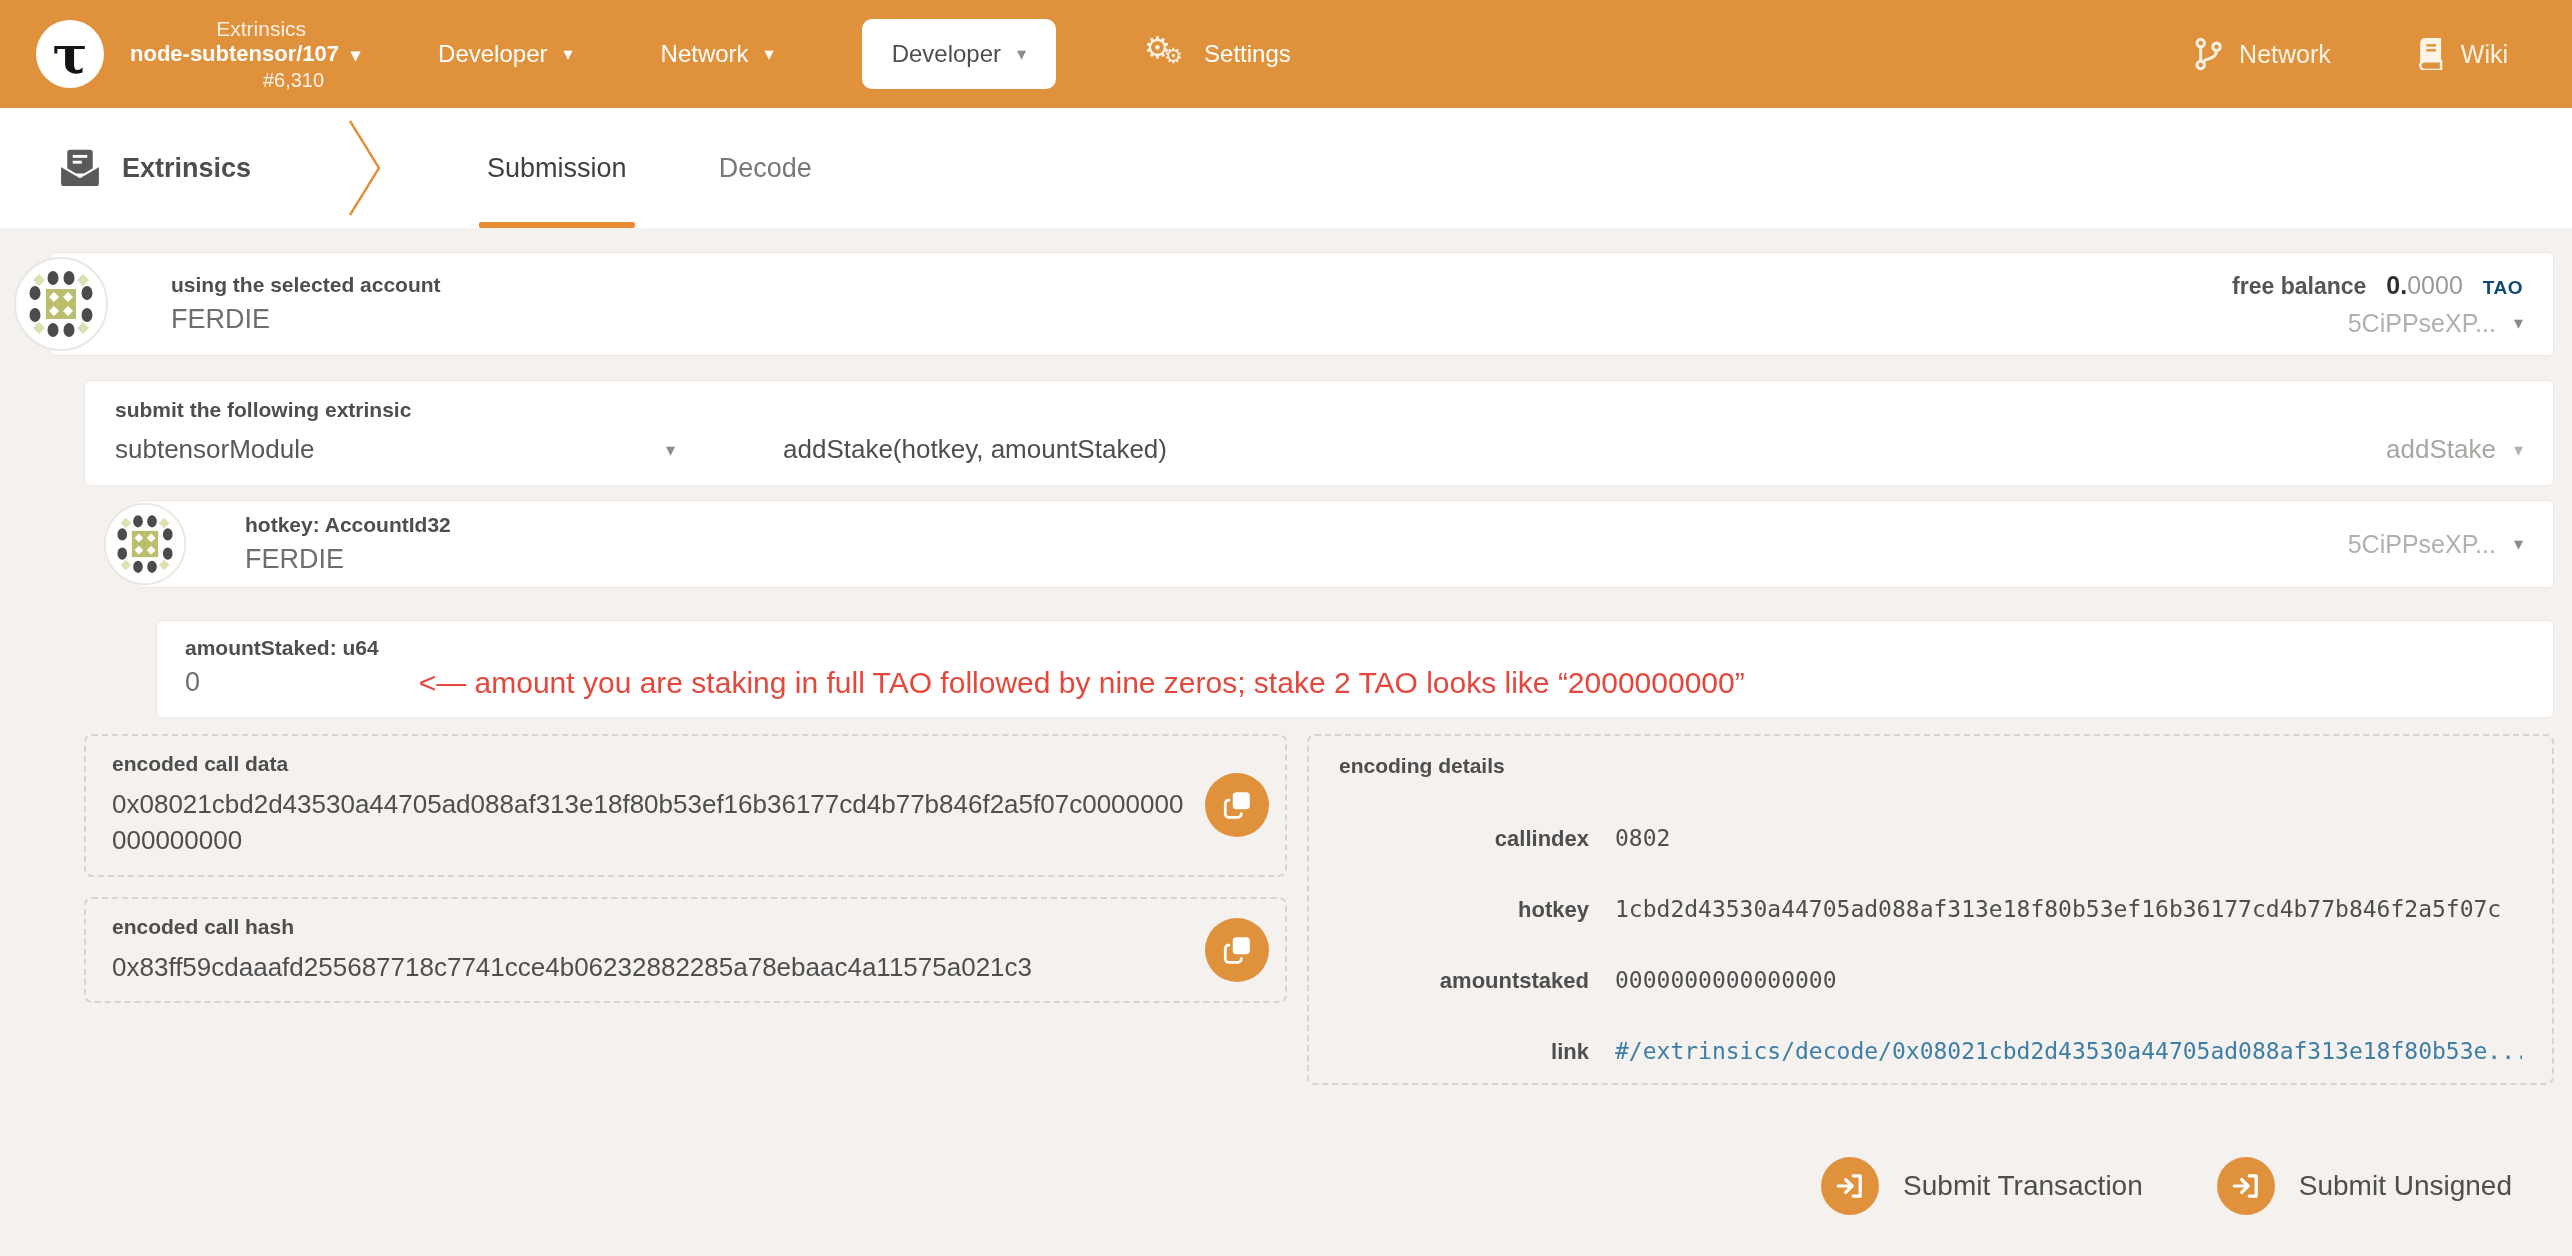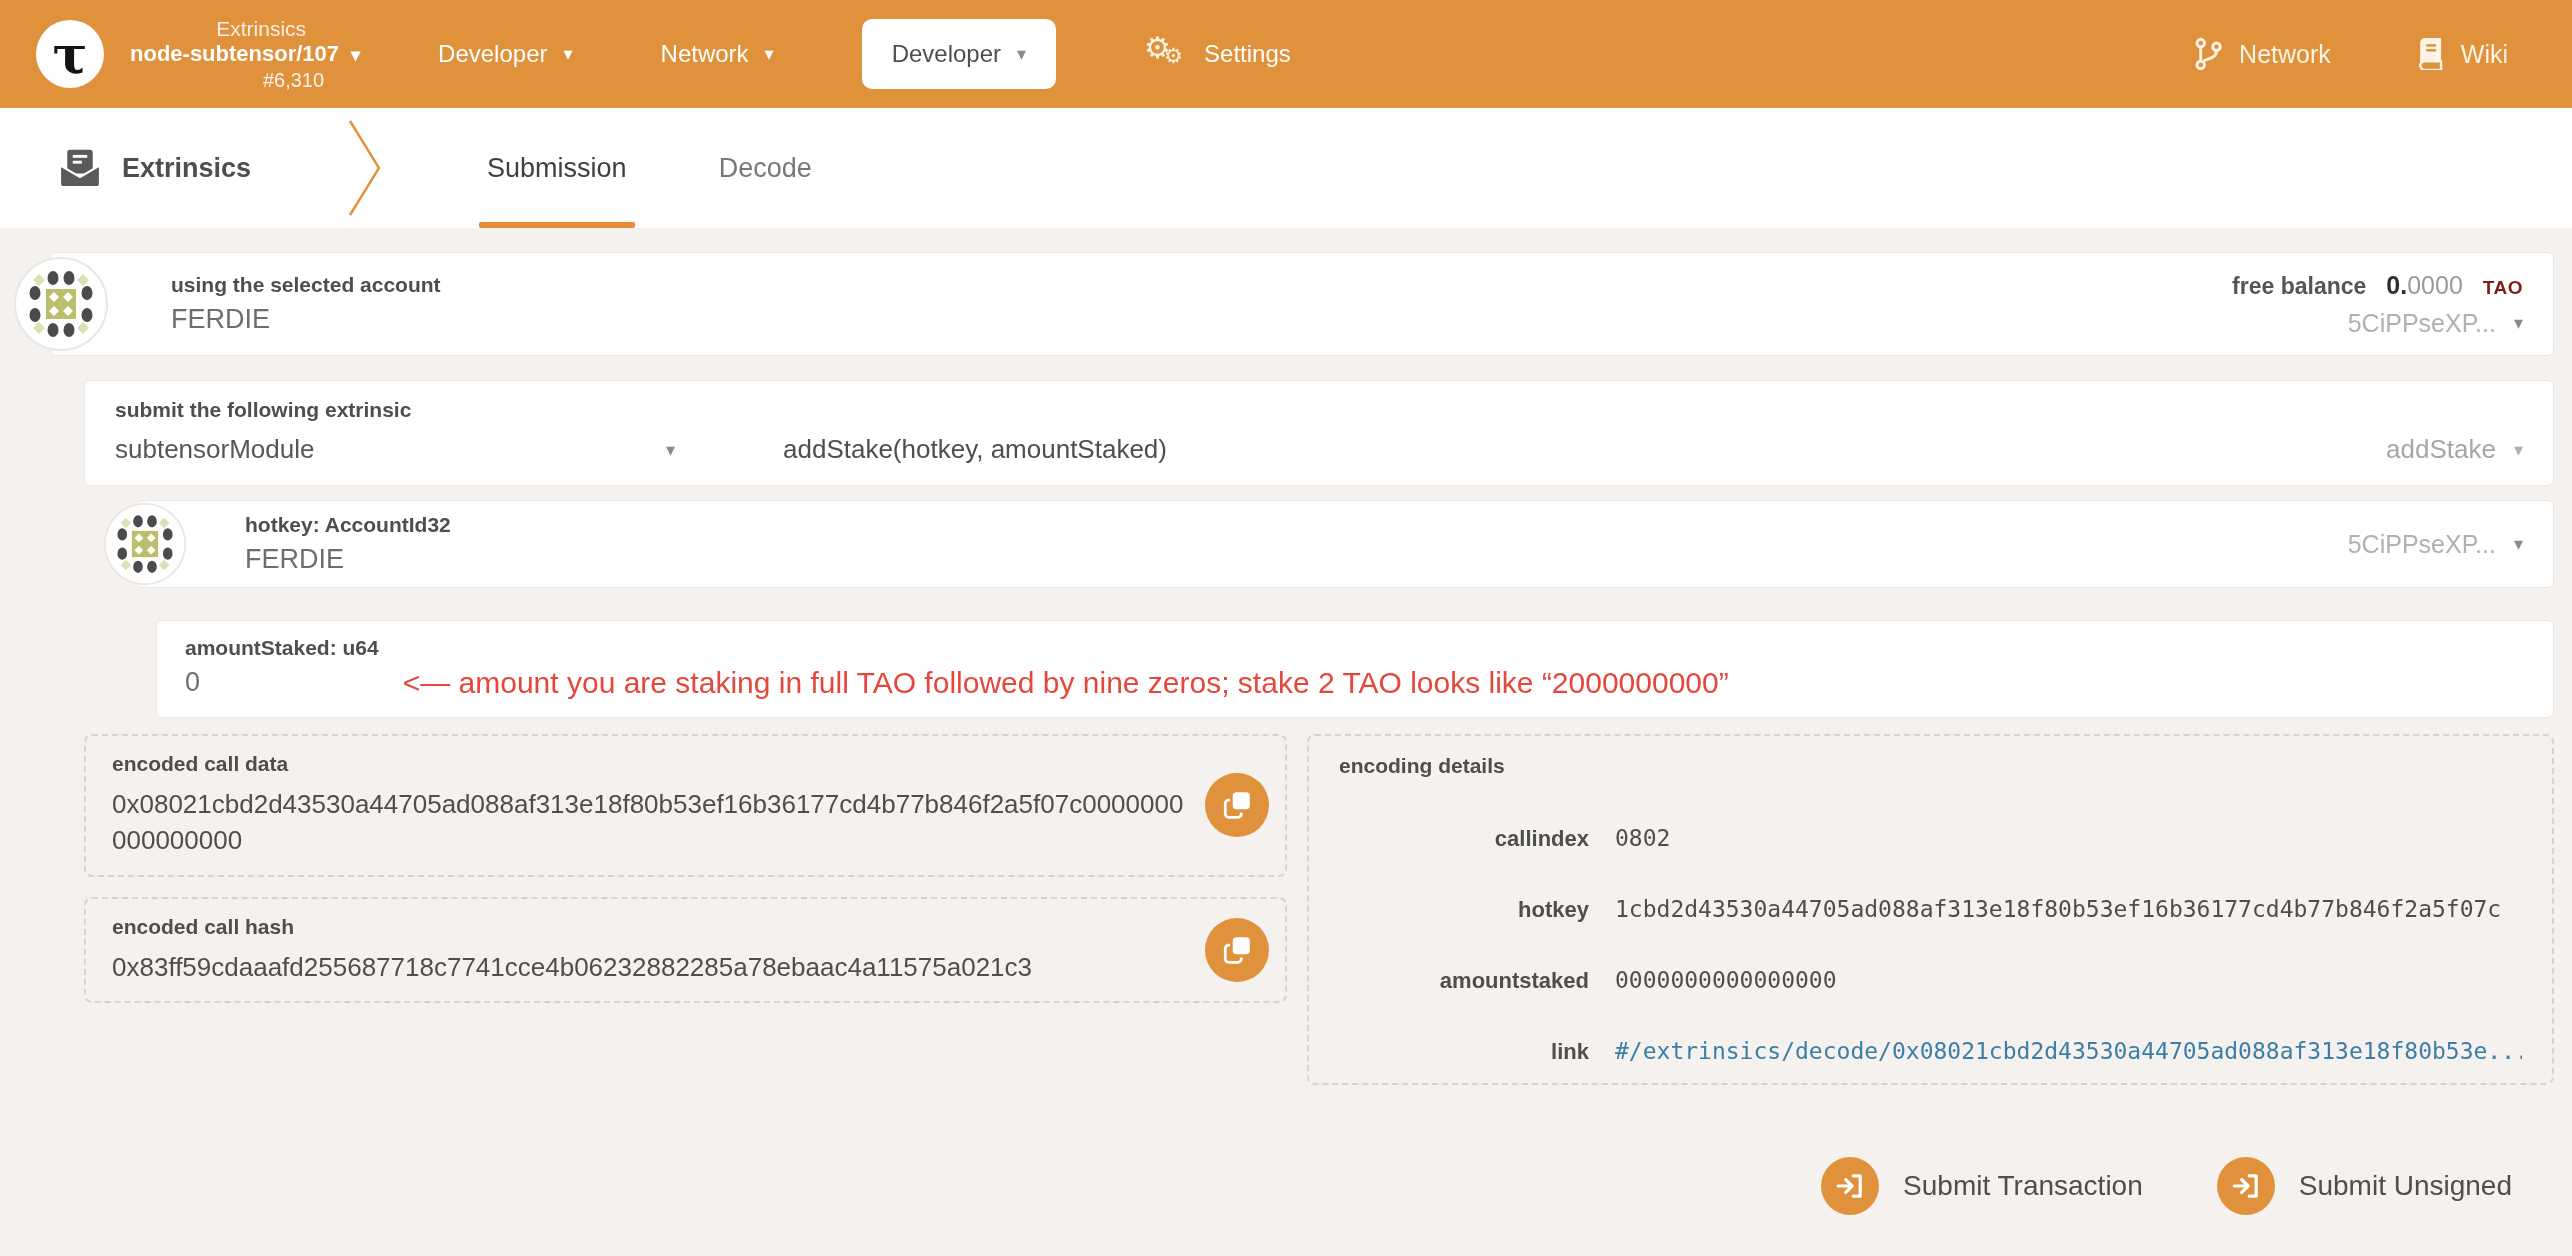--- a/index.html
+++ b/index.html
@@ -100,21 +100,21 @@
     display: flex; align-items: center;
     padding: 0 30px 0 120px;
     margin-bottom: 24px;
   }
   .account-card .identicon { left: -38px; width: 96px; height: 96px; }
   .account-right { margin-left: auto; display: flex; flex-direction: column; align-items: flex-end; gap: 9px; }
   .balance-line { display: flex; align-items: baseline; gap: 20px; }
   .balance-label { font-size: 23px; font-weight: bold; color: #555; }
   .balance-value { font-size: 25px; color: #9a9a9a; }
   .balance-value::first-letter { color: #2f2f2f; font-weight: bold; }
-  .balance-unit { font-size: 19px; font-weight: bold; color: #7f1d1d; letter-spacing: .5px; }
+  .balance-unit { font-size: 19px; font-weight: bold; color: #0c4a6e; letter-spacing: .5px; }
   .address-line { display: flex; align-items: center; gap: 18px; color: #b2afac; font-size: 25px; cursor: pointer; }
 
   .extrinsic-card {
     margin-left: 34px;
     padding: 17px 30px 20px 30px;
     margin-bottom: 8px;
   }
   .selects-row { display: flex; align-items: center; margin-top: 12px; font-size: 26px; color: #575757; }
   .module-select { width: 560px; display: flex; justify-content: space-between; align-items: center; cursor: pointer; }
   .call-sig { margin-left: 108px; color: #4e4e4e; }
@@ -136,21 +136,21 @@
     padding: 15px 28px 17px 28px;
     display: flex; align-items: flex-start;
   }
   .amount-input {
     border: none; outline: none; background: transparent;
     font-family: "Liberation Sans", sans-serif;
     font-size: 27px; color: #6e6e6e; margin-top: 7px; width: 160px;
   }
   .annotation {
     color: #e5473c; font-size: 30px;
-    margin-left: 24px; margin-top: 30px; white-space: nowrap;
+    margin-left: 40px; margin-top: 30px; white-space: nowrap;
   }
 
   
   .outputs { display: flex; gap: 20px; margin-left: 34px; margin-top: 16px; }
   .outputs-left { flex: 0 0 1203px; display: flex; flex-direction: column; gap: 20px; }
   .dashed-box {
     border: 2px dashed #d8d3cd; border-radius: 8px;
     padding: 16px 26px; position: relative;
   }
   .hex-value {

